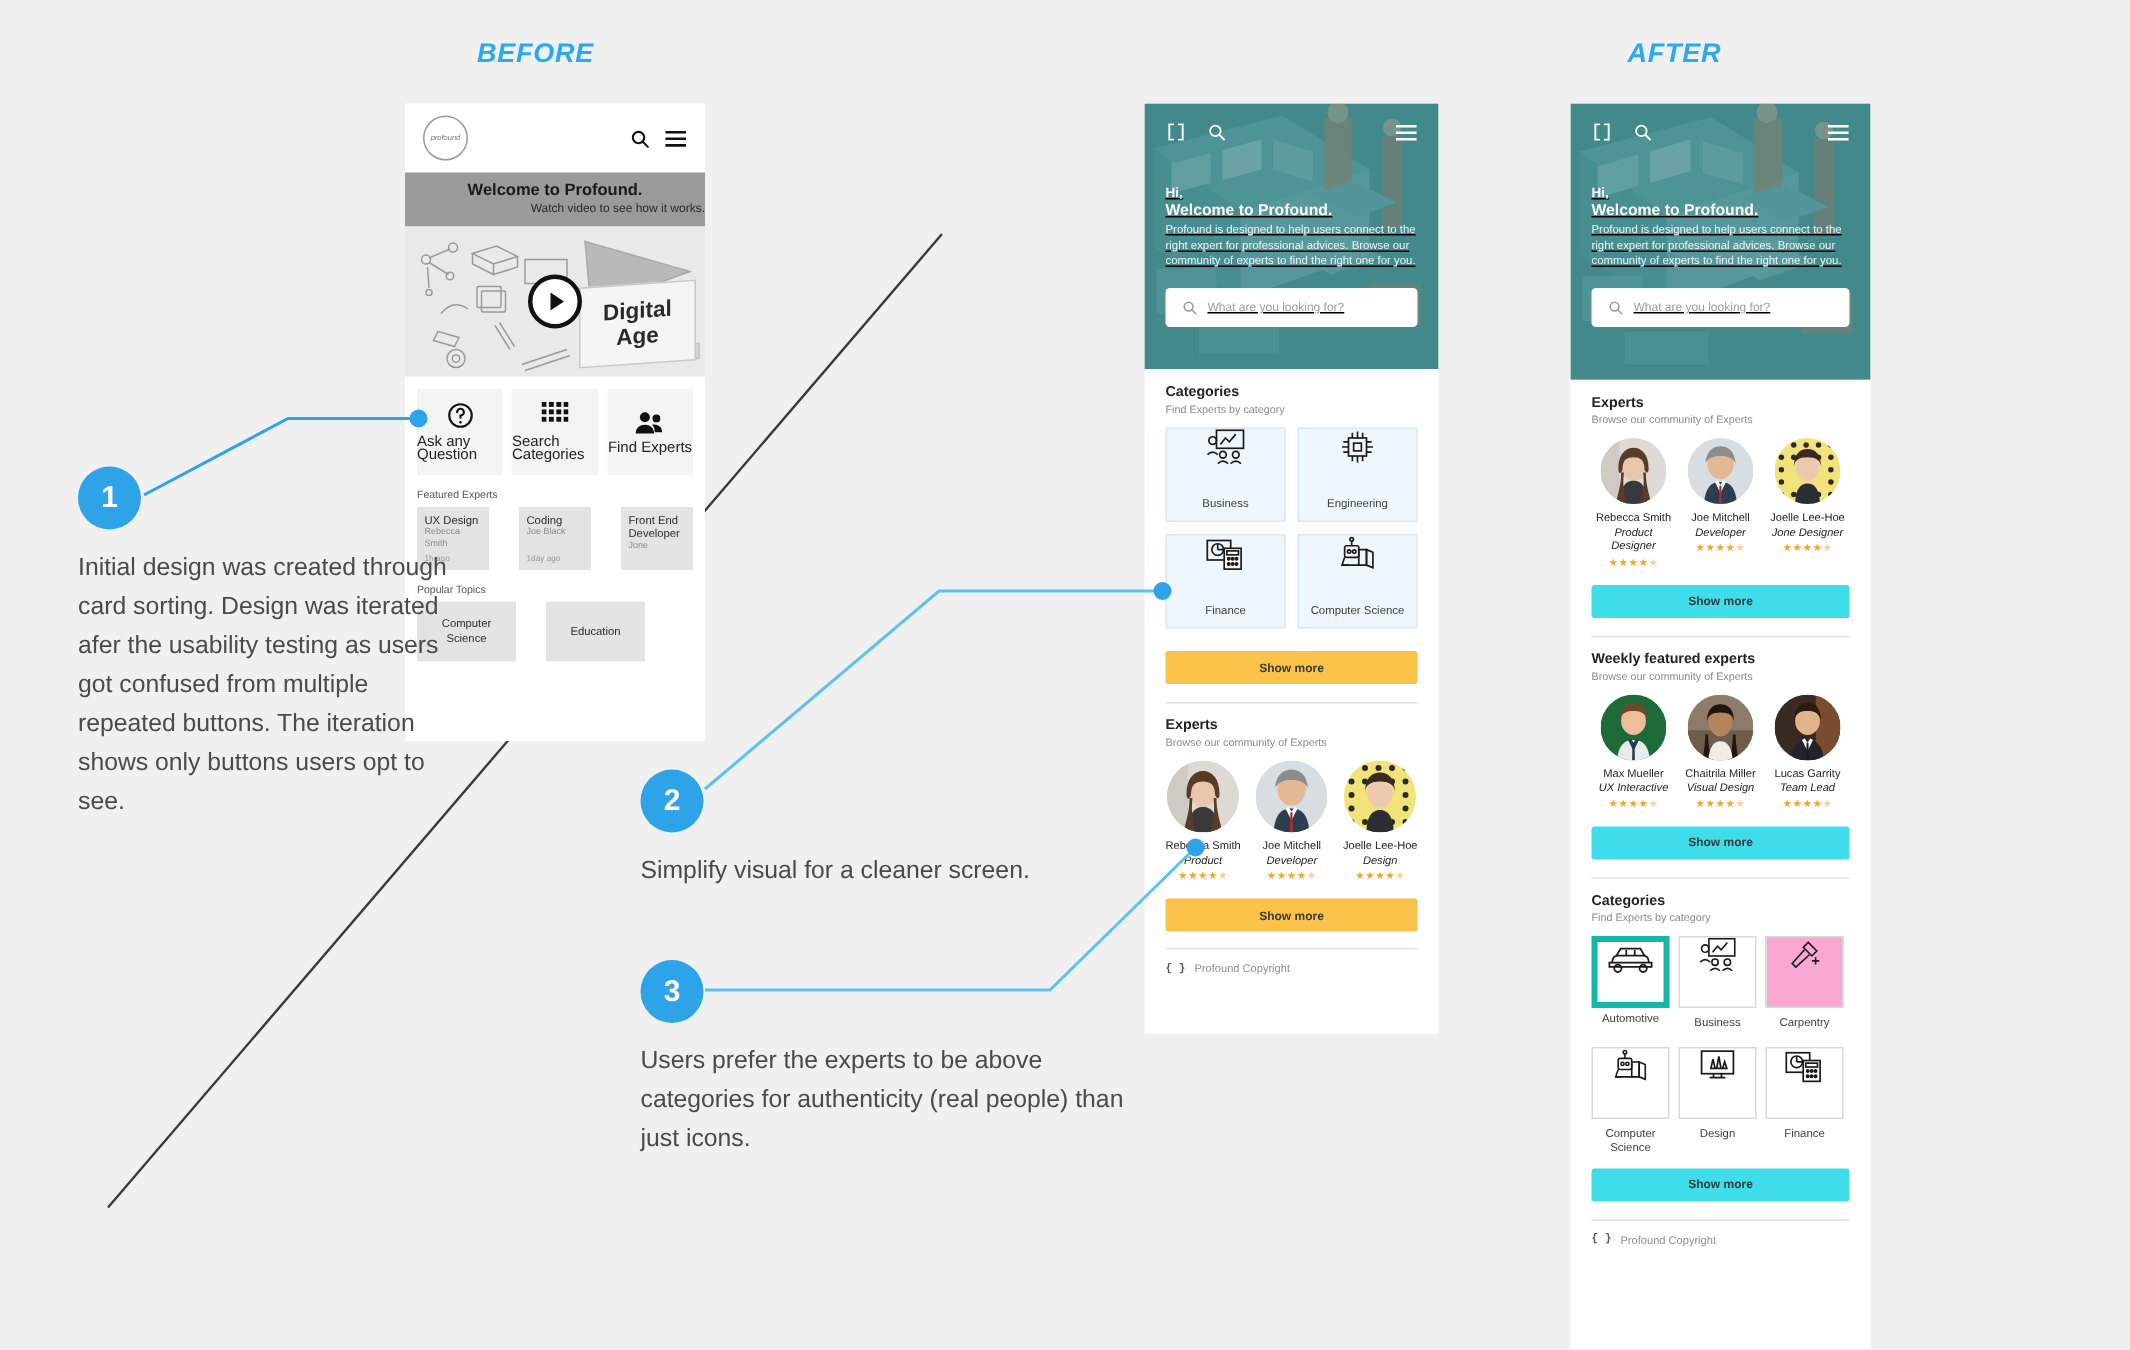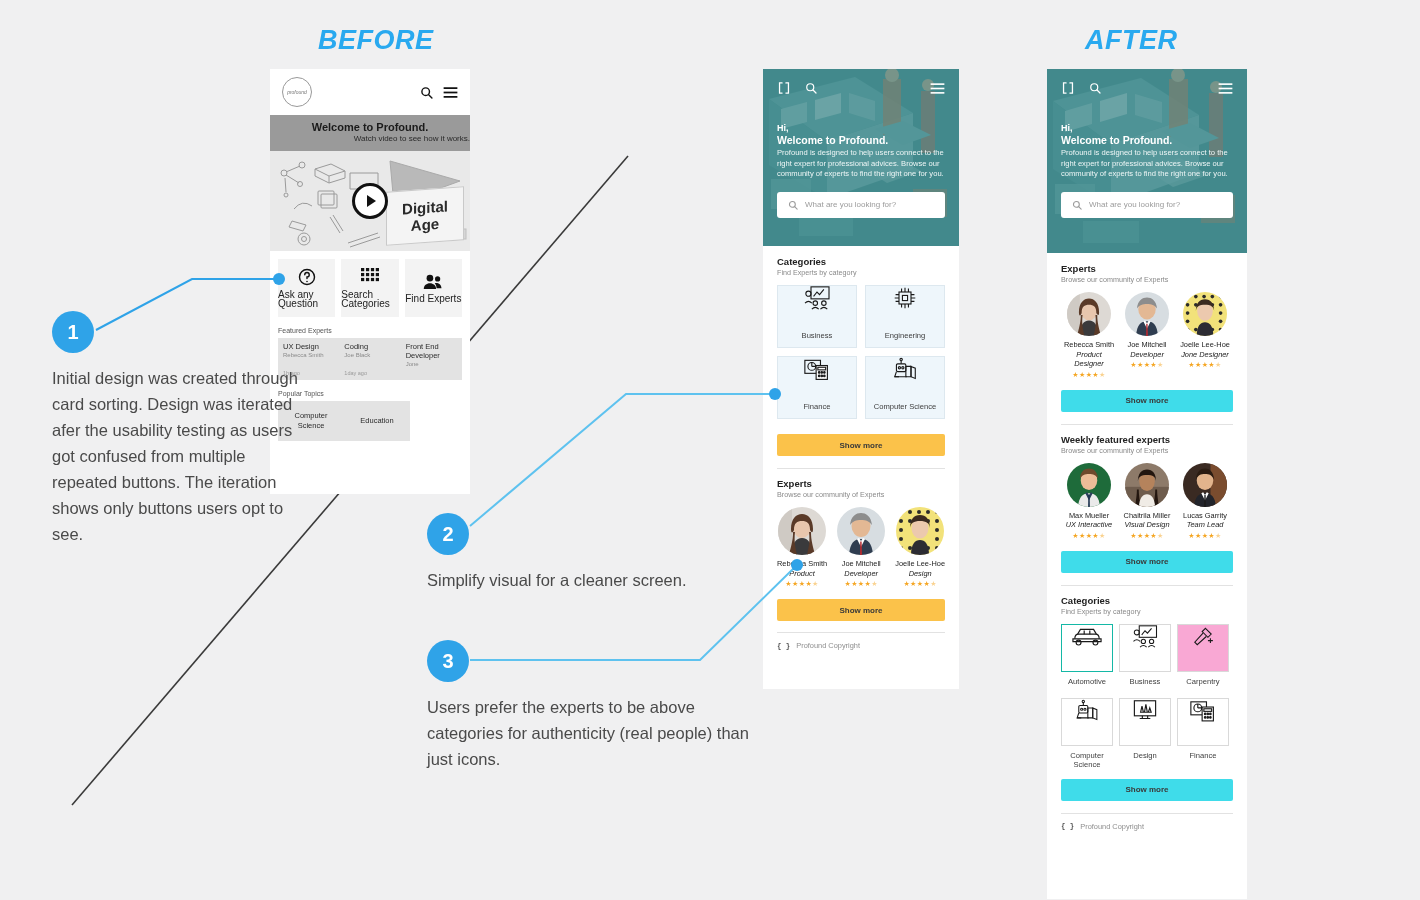--- a/index.html
+++ b/index.html
@@ -16,21 +16,21 @@
     clip-path:polygon(0 0, 820 0, 72 900, 0 900);
     z-index:0;
   }
   #bg-line{
     position:absolute;inset:0;z-index:1;pointer-events:none;
   }
   
   .section-title{
     position:absolute;z-index:5;
     font-style:italic;font-weight:bold;
-    font-size:27px;letter-spacing:.5px;
+    font-size:18px;letter-spacing:.5px;
     color:#29a9ef;
   }
   #title-before{left:318px;top:25px;}
   #title-after{left:1085px;top:25px;}
 
   
   .phone{
     position:absolute;z-index:4;background:#fff;
     overflow:hidden;
   }
@@ -74,41 +74,41 @@
     display:flex;flex-direction:column;align-items:center;justify-content:center;
     font-weight:bold;font-size:15px;color:#2a2a2a;line-height:17px;
   }
   .bf-btnrow{display:flex;gap:6px;padding:8px 8px 0;}
   .bf-btn{
     flex:1;background:#f3f3f3;height:58px;display:flex;flex-direction:column;
     align-items:center;justify-content:center;gap:4px;
   }
   .bf-btn-label{font-size:10px;line-height:9px;text-align:left;color:#222;}
   .bf-sec-title{font-size:7px;color:#555;padding:10px 8px 4px;}
-  .bf-cardrow{display:flex;gap:0;padding:0 8px;}
+  .bf-cardrow{display:flex;gap:20px;padding:0 8px;}
   .bf-card{
     width:66px;background:#e3e3e3;height:42px;padding:4px 5px;box-sizing:border-box;
     position:relative;
   }
   .bf-card .t{font-size:7.5px;color:#2b2b2b;line-height:9px;}
   .bf-card .s{font-size:6px;color:#8b8b8b;line-height:8px;}
   .bf-card .a{font-size:5.5px;color:#9a9a9a;position:absolute;bottom:4px;left:5px;}
   .bf-topic{
     width:66px;background:#e3e3e3;height:40px;
     display:flex;align-items:center;justify-content:center;text-align:center;
     font-size:7.5px;color:#2b2b2b;line-height:10px;
   }
 
   
   .af-hero{
     position:relative;overflow:hidden;background:#3d8b8d;
   }
   .af-hero-art{position:absolute;inset:0;}
   .af-hero-veil{position:absolute;inset:0;background:rgba(62,133,135,.62);}
-  .af-hero-inner{position:relative;z-index:2;padding:12px 14px 0;}
+  .af-hero-inner{position:relative;z-index:2;padding:12px 14px 0;text-decoration:underline;}
   .af-hero-icons{display:flex;align-items:center;justify-content:space-between;}
   .af-hero-left{display:flex;align-items:center;gap:14px;}
   .af-hi{color:#fff;font-size:9px;font-weight:bold;line-height:11px;margin-top:28px;}
   .af-welcome{color:#fff;font-size:10.5px;font-weight:bold;line-height:13px;}
   .af-desc{color:#eef6f6;font-size:7.6px;line-height:10.5px;margin-top:1px;}
   .af-search{
     background:#fff;border-radius:3px;height:26px;margin-top:12px;
     display:flex;align-items:center;gap:7px;padding:0 11px;box-sizing:border-box;
   }
   .af-search span{font-size:8px;color:#9b9b9b;}
@@ -660,21 +660,21 @@
         <div class="exp-role">Team Lead</div>
         <div class="stars">★★★★<span style="opacity:.5">★</span></div>
       </div>
     </div>
     <div class="btn-show" style="background:#3fdcea;margin-top:11px">Show more</div>
     <div class="divider" style="margin:12px 0 9px"></div>
 
     <div class="af-h">Categories</div>
     <div class="af-sub">Find Experts by category</div>
     <div class="cat-grid" style="gap:6px">
-      <div class="cat-tile" style="width:52px;height:48px;background:#fff;border:1px solid #14b8a6;position:relative;overflow:visible">
+      <div class="cat-tile" style="width:52px;height:48px;background:#fff;border:4px solid #14b8a6;position:relative;overflow:visible">
         <svg width="30" height="22" viewBox="0 0 32 22" fill="none" stroke="#1a1a1a" stroke-width="1.25">
             <path d="M3 14 q0 -5 4 -5 h18 q4 0 4 5"></path>
             <path d="M6 9 l3 -5 h14 l3 5"></path>
             <path d="M1 14 h30 v3 h-30z"></path>
             <circle cx="7" cy="18" r="2.6"></circle>
             <circle cx="25" cy="18" r="2.6"></circle>
             <path d="M13 5 v4 M19 5 v4"></path>
           </svg>
         <div class="cat-label" style="position:absolute;left:-6px;right:-6px;bottom:-15px">Automotive</div>
       </div>

